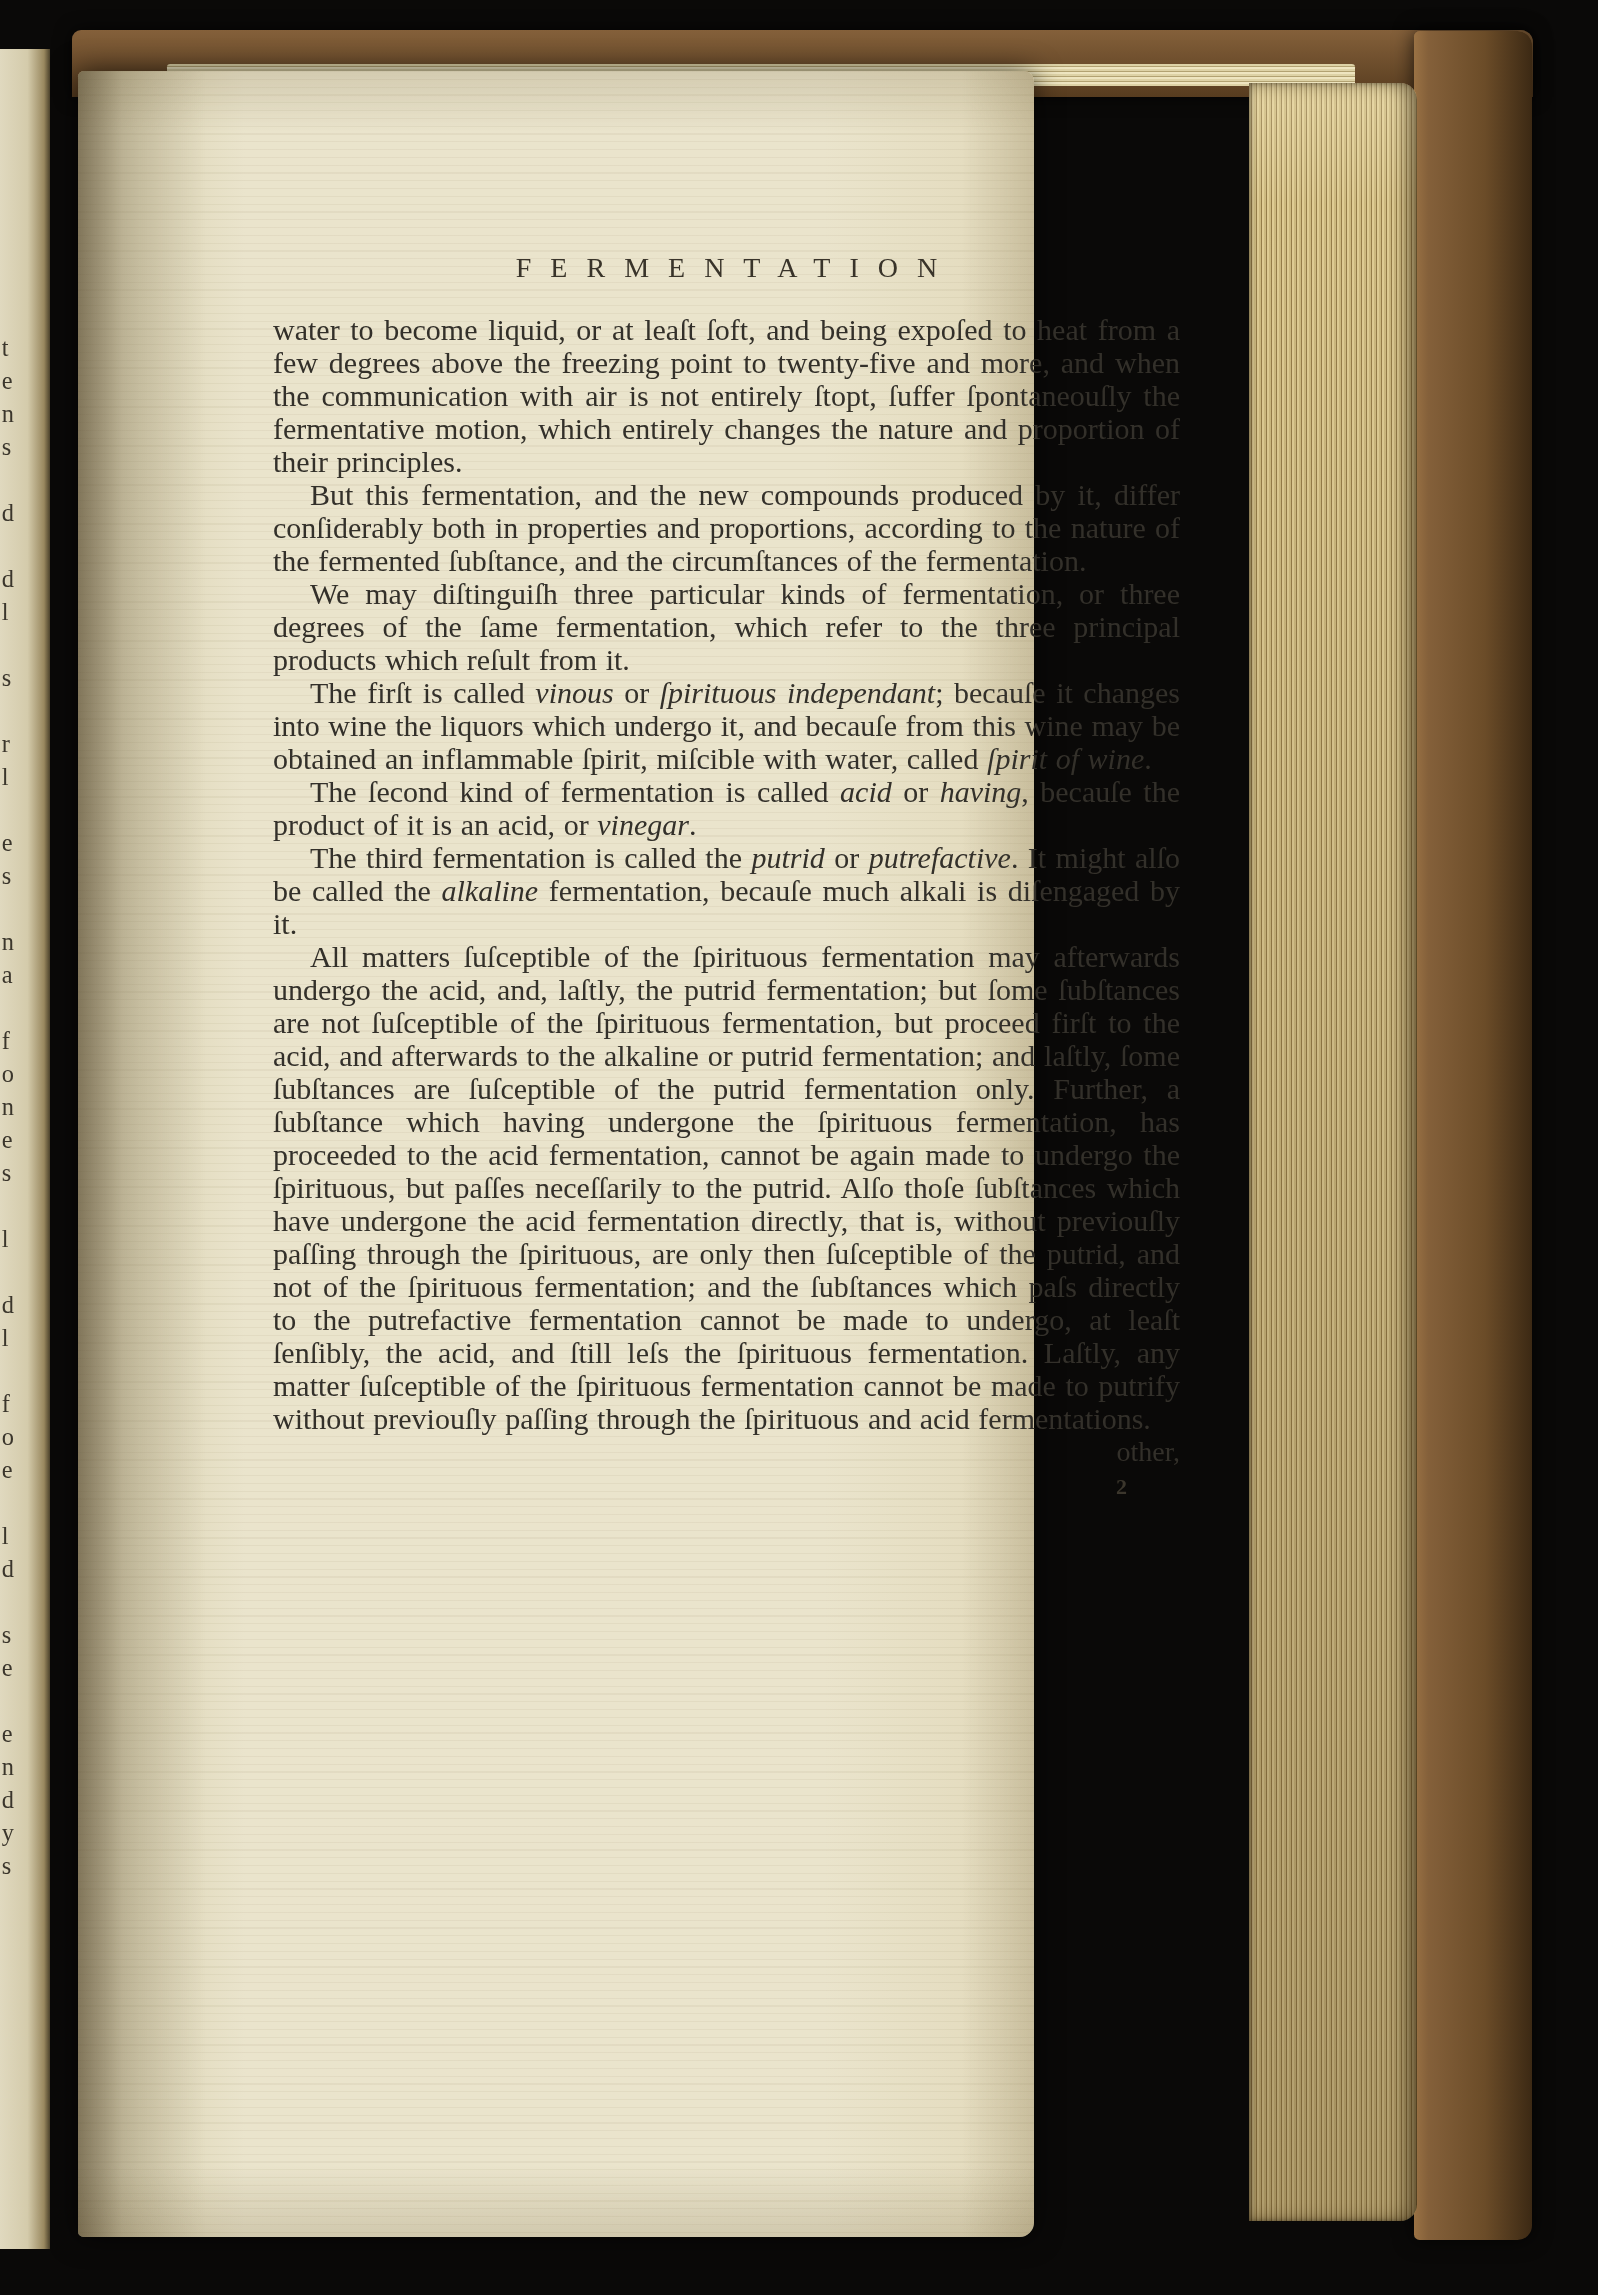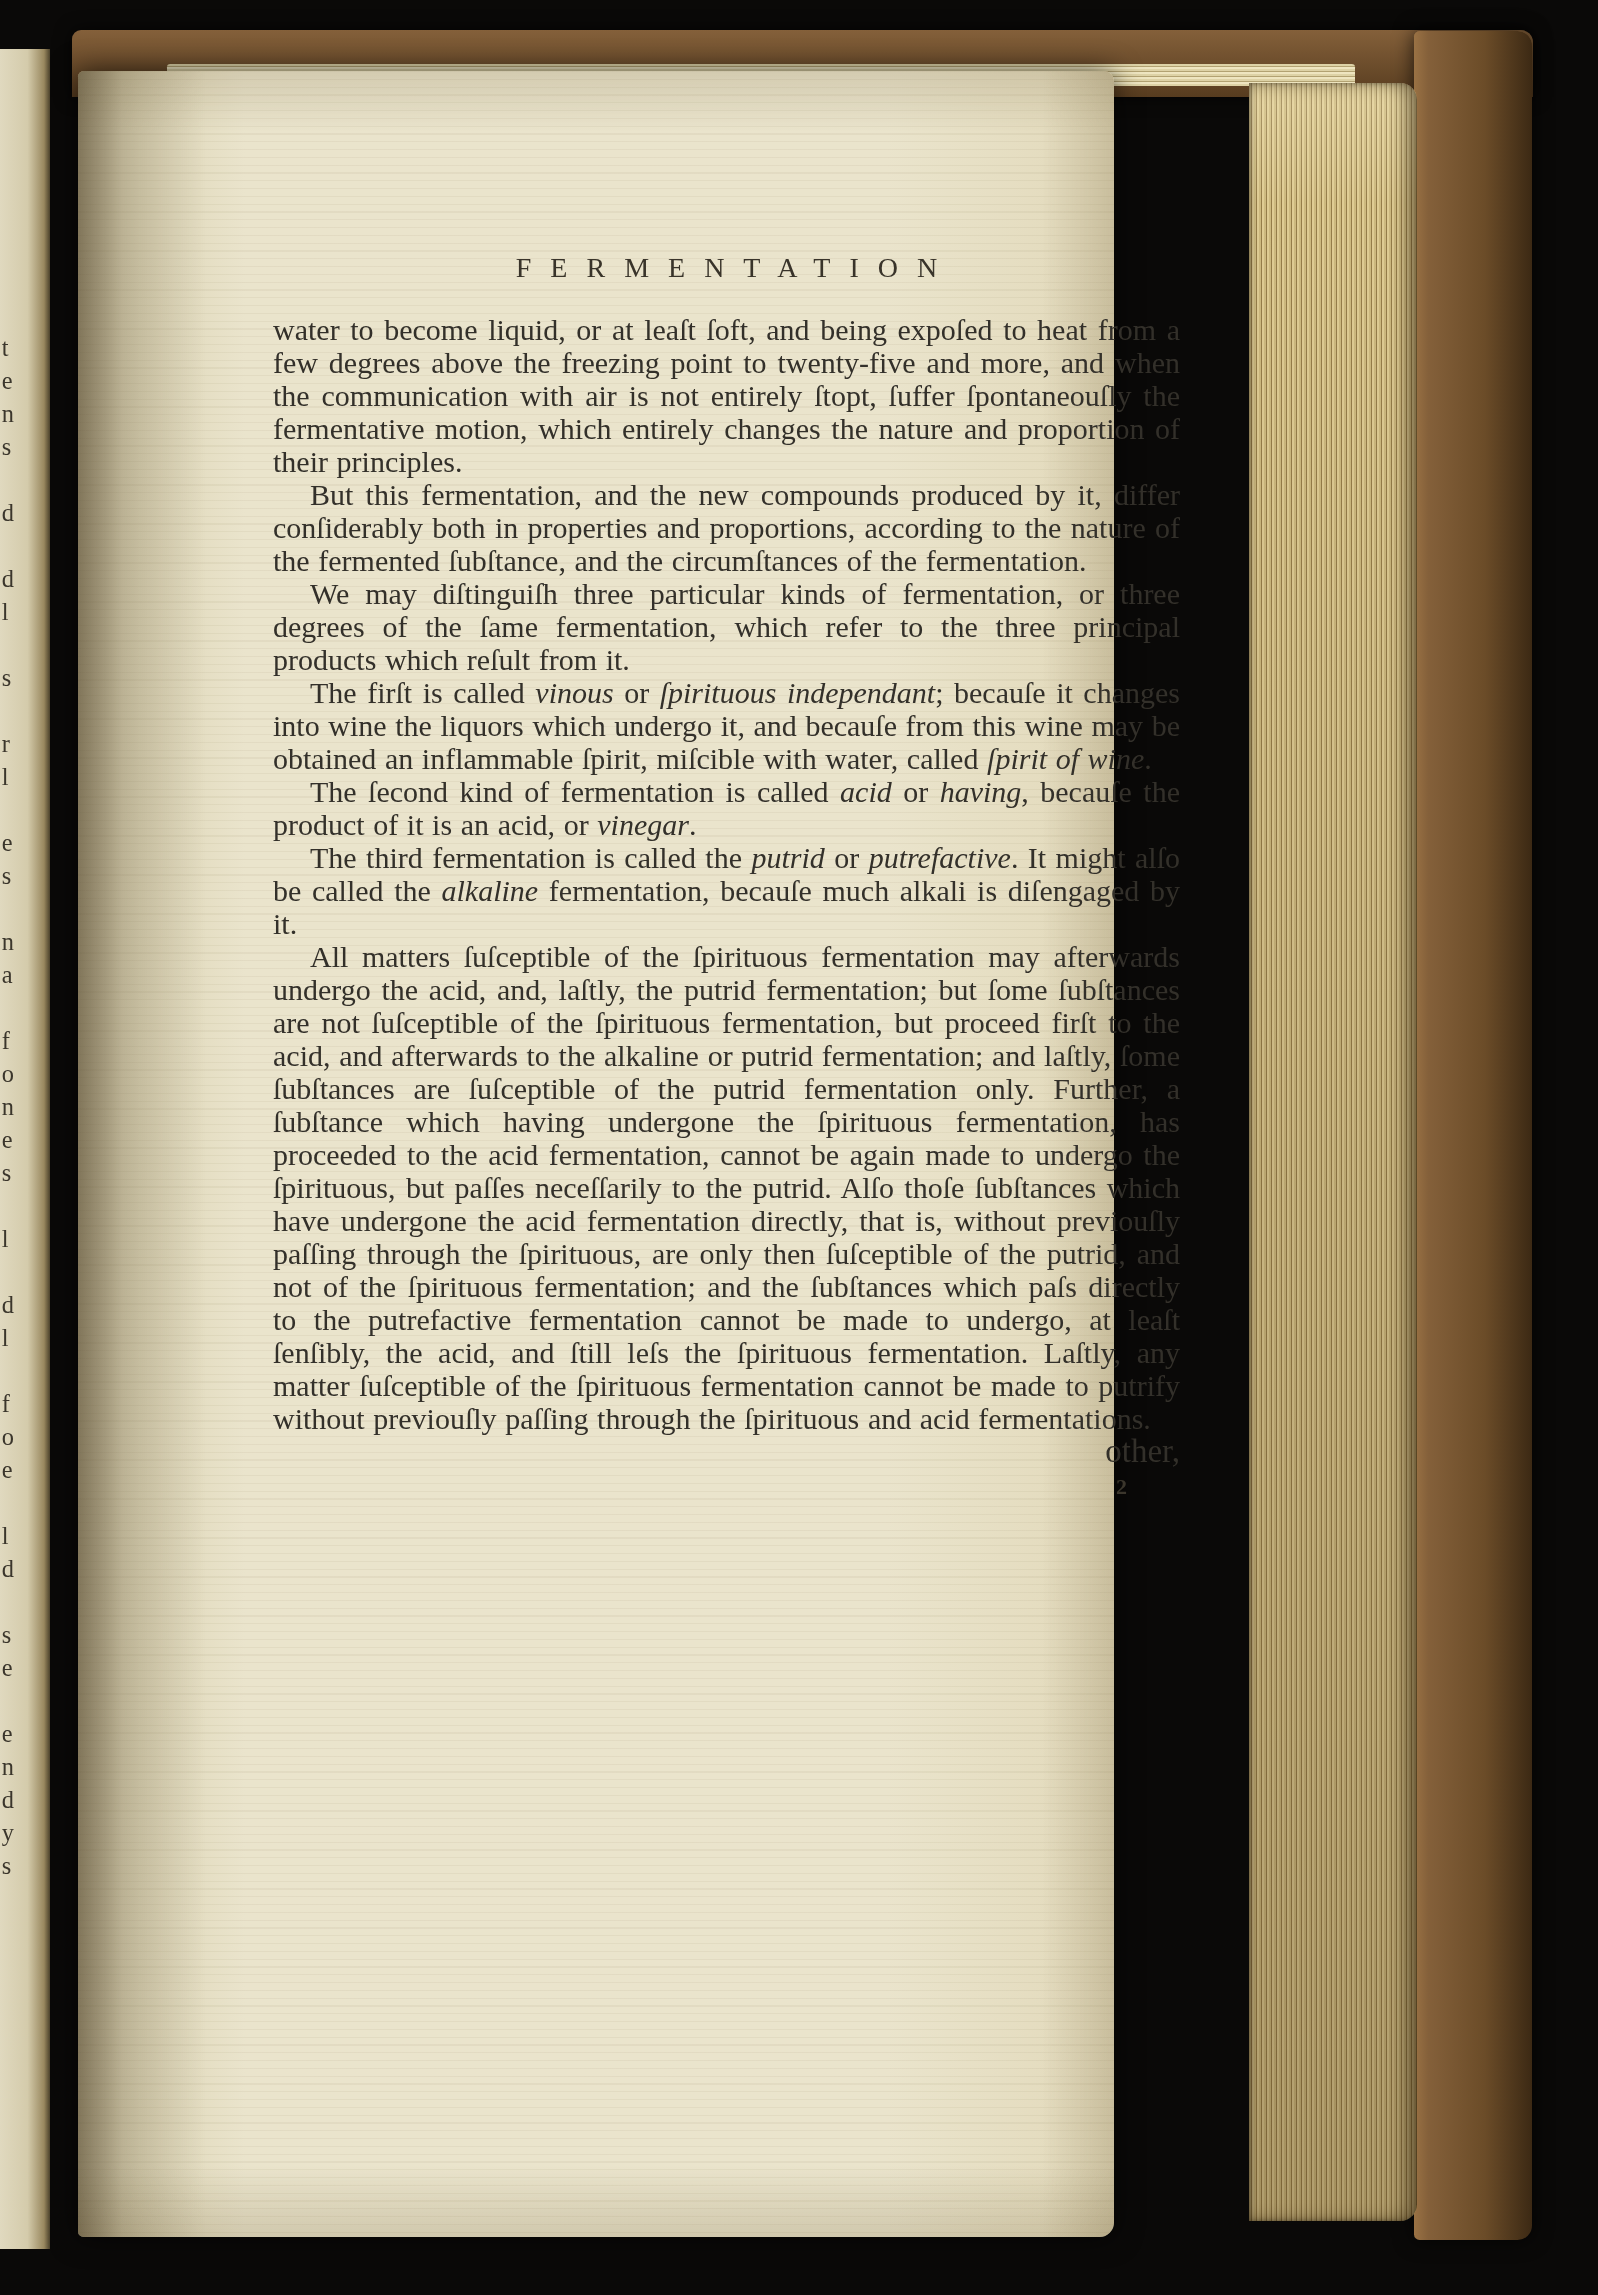--- a/index.html
+++ b/index.html
@@ -51,21 +51,21 @@
     overflow: hidden;
   }
   .sliver-text { padding-top: 282px; }
   .frag {
     height: 33px; line-height: 33px; font-size: 24.4px;
     color: #3b362c; padding-left: 1.7px; white-space: nowrap;
   }
 
   
   .page-main {
-    position: absolute; left: 78px; top: 71px; width: 1036px; height: 2166px;
+    position: absolute; left: 78px; top: 71px; width: 956px; height: 2166px;
     background: linear-gradient(90deg,
       #c9bf9f 0, #ddd5b6 61px, var(--paper, #eae4cc) 167px,
       var(--paper, #eae4cc) 78%, #e2d9ba 100%);
     border-radius: 5.6px 10px 14.4px 5.6px;
     box-shadow: 0 0 28px rgba(0,0,0,.65);
   }
   
   .page-main::before {
     content: ""; position: absolute; inset: 0; border-radius: inherit;
     pointer-events: none;
@@ -93,21 +93,21 @@
   .para {
     margin: 0;
     font-size: 30px;
     line-height: 33px;
     text-align: justify;
     word-spacing: 1.1px;
   }
   .para.indent { text-indent: 37px; }
   .para i { font-style: italic; }
   .catchword {
-    font-size: 33px; line-height: 33px; text-align: right;
+    font-size: 28px; line-height: 33px; text-align: right;
   }
   .page-mark {
     margin-top: 5.6px; padding-right: 53px;
     font-size: 22px; text-align: right; font-weight: bold; color: #3b362c;
   }
 </style>
 </head>
 <body>
 
 <div class="scene">

